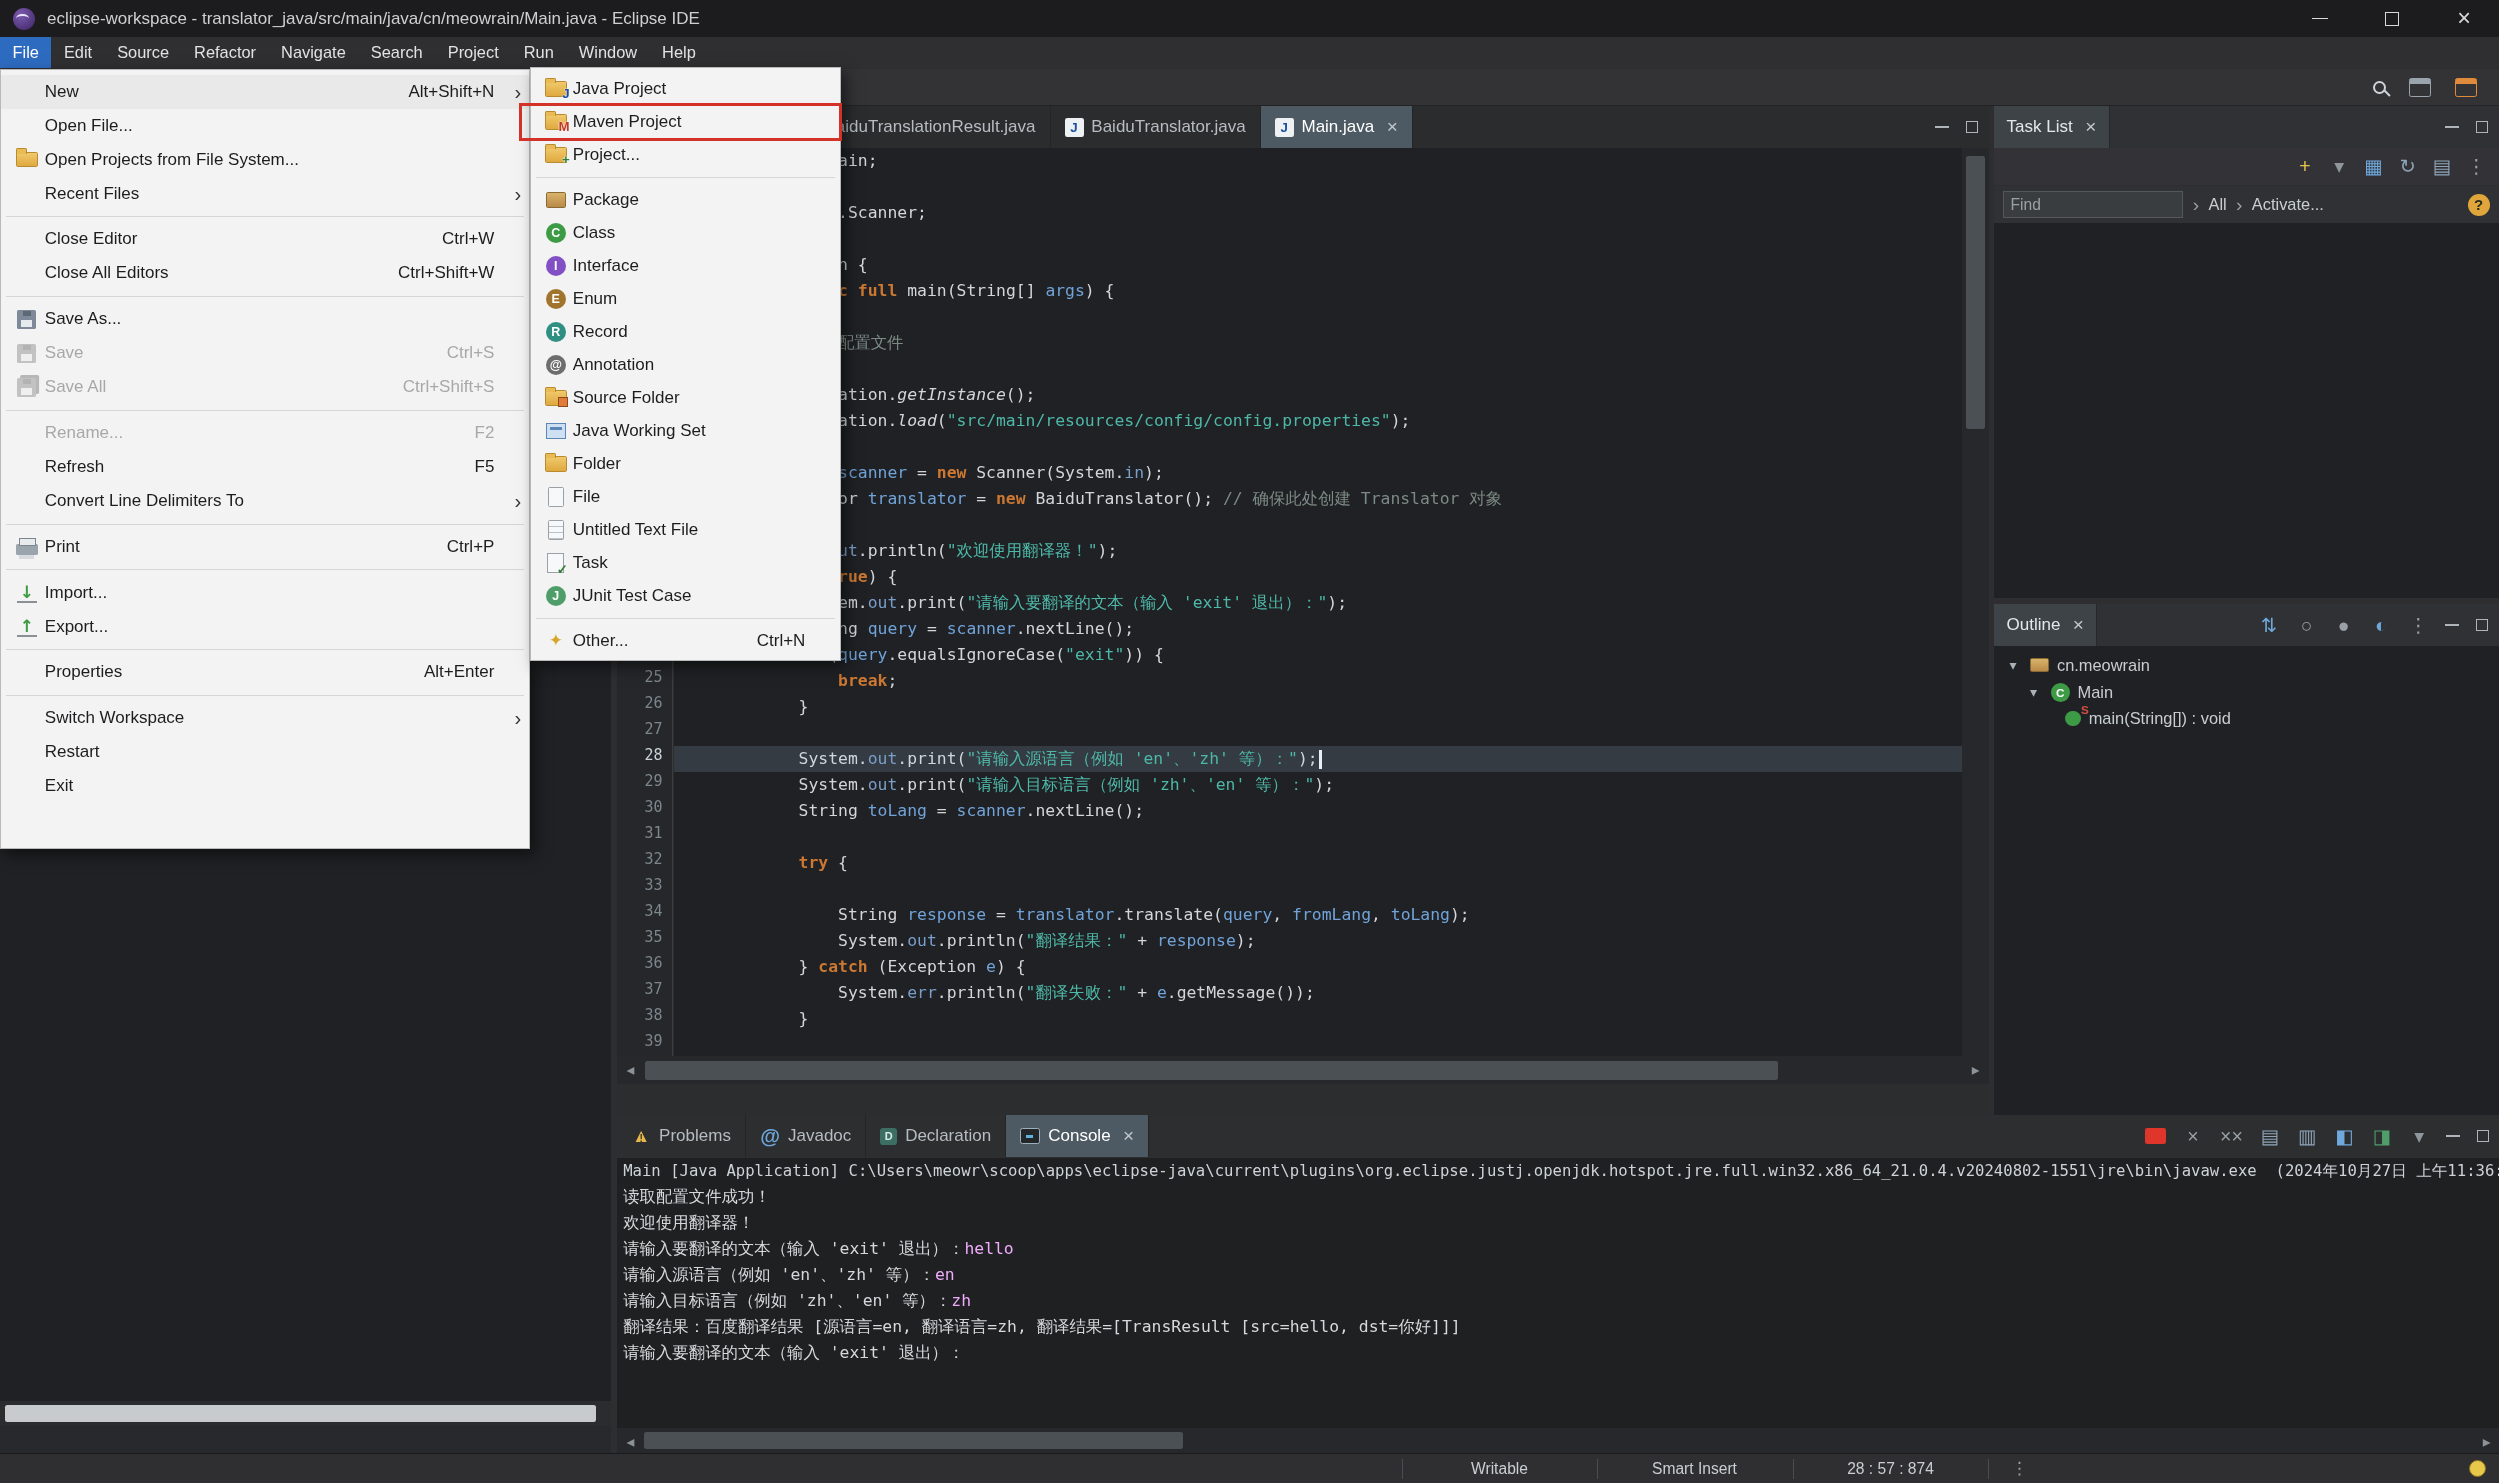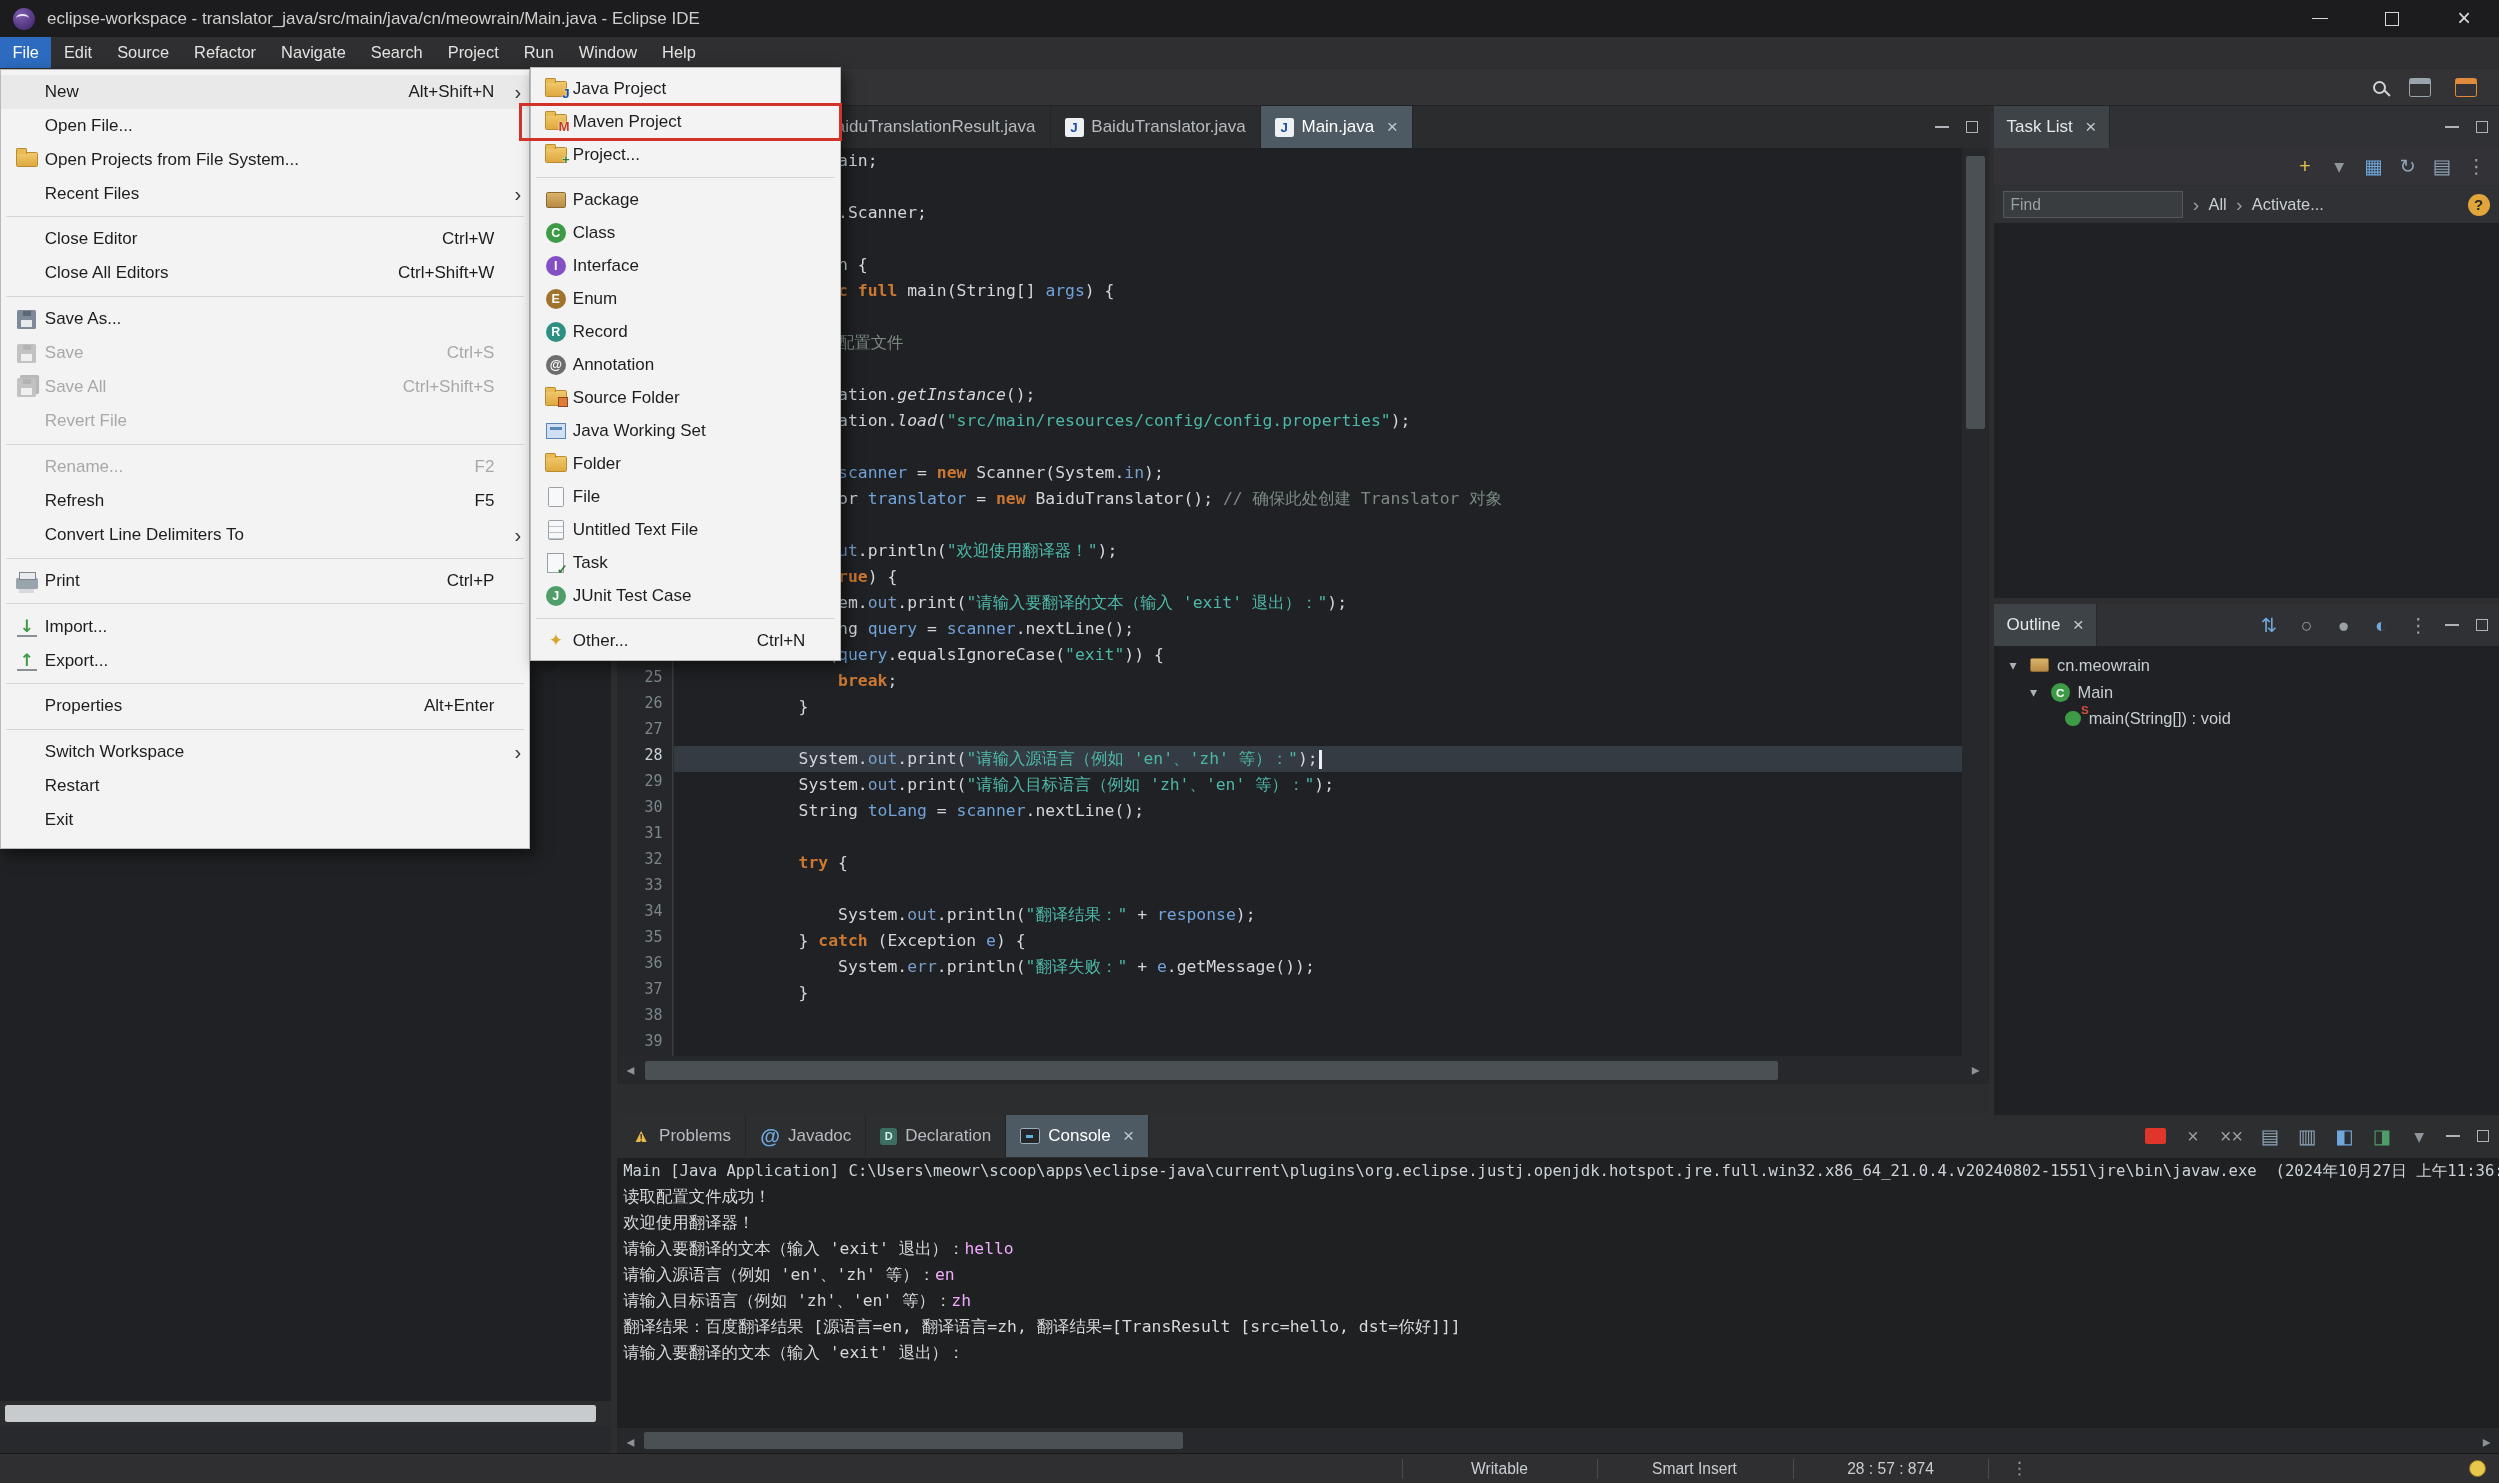--- a/index.html
+++ b/index.html
@@ -312,20 +312,21 @@
       <div class="crow">            <span class="kw">if</span> (<span class="var">query</span>.equalsIgnoreCase(<span class="str">"exit"</span>)) {</div>
       <div class="crow">                <span class="kw">break</span>;</div>
       <div class="crow">            }</div>
       <div class="crow"></div>
       <div class="crow cur">            System.<span class="sf">out</span>.print(<span class="str">"请输入源语言（例如 'en'、'zh' 等）："</span>);<span class="caret"></span></div>
       <div class="crow">            System.<span class="sf">out</span>.print(<span class="str">"请输入目标语言（例如 'zh'、'en' 等）："</span>);</div>
       <div class="crow">            String <span class="var">toLang</span> = <span class="var">scanner</span>.nextLine();</div>
       <div class="crow"></div>
       <div class="crow">            <span class="kw">try</span> {</div>
       <div class="crow"></div>
+      <div class="crow">                String <span class="var">response</span> = <span class="var">translator</span>.translate(<span class="var">query</span>, <span class="var">fromLang</span>, <span class="var">toLang</span>);</div>
       <div class="crow">                System.<span class="sf">out</span>.println(<span class="str">"翻译结果："</span> + <span class="var">response</span>);</div>
       <div class="crow">            } <span class="kw">catch</span> (Exception <span class="var">e</span>) {</div>
       <div class="crow">                System.<span class="sf">err</span>.println(<span class="str">"翻译失败："</span> + <span class="var">e</span>.getMessage());</div>
       <div class="crow">            }</div>
     </div>
   <div class="vscroll">
     <div class="vthumb"></div>
   </div>
   <div class="hscroll">
     <span class="sarr l">◂</span>
@@ -513,26 +514,20 @@
         <span class="arr"></span>
       </div>
       <div class="menu-item disabled">
         <span class="ic">
           <span class="mic mic-save-all"></span>
         </span>
         <span class="lbl">Save All</span>
         <span class="sc">Ctrl+Shift+S</span>
         <span class="arr"></span>
       </div>
-      <div class="menu-item disabled">
-        <span class="ic"></span>
-        <span class="lbl">Revert File</span>
-        <span class="sc"></span>
-        <span class="arr"></span>
-      </div>
       <div class="menu-sep"></div>
       <div class="menu-item disabled">
         <span class="ic"></span>
         <span class="lbl">Rename...</span>
         <span class="sc">F2</span>
         <span class="arr"></span>
       </div>
       <div class="menu-item">
         <span class="ic"></span>
         <span class="lbl">Refresh</span>

